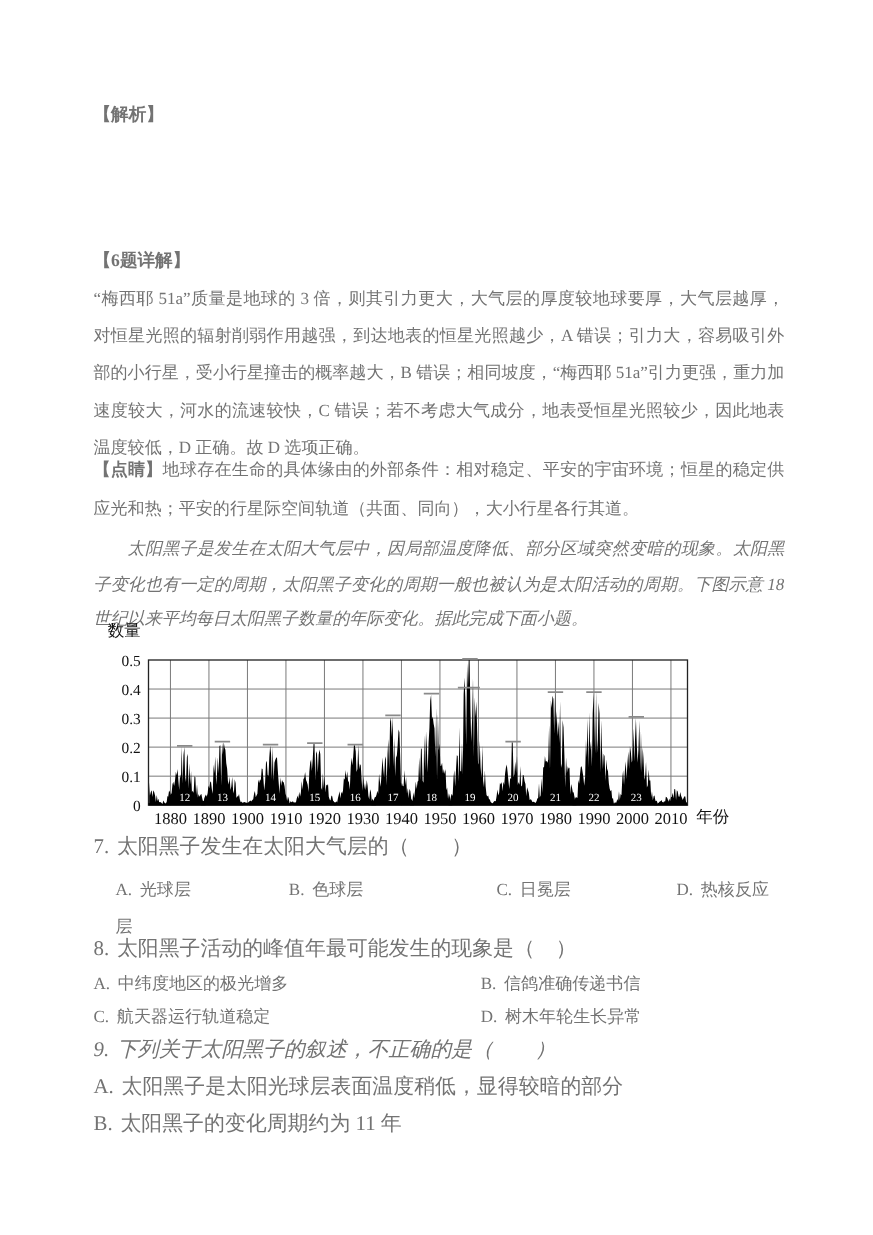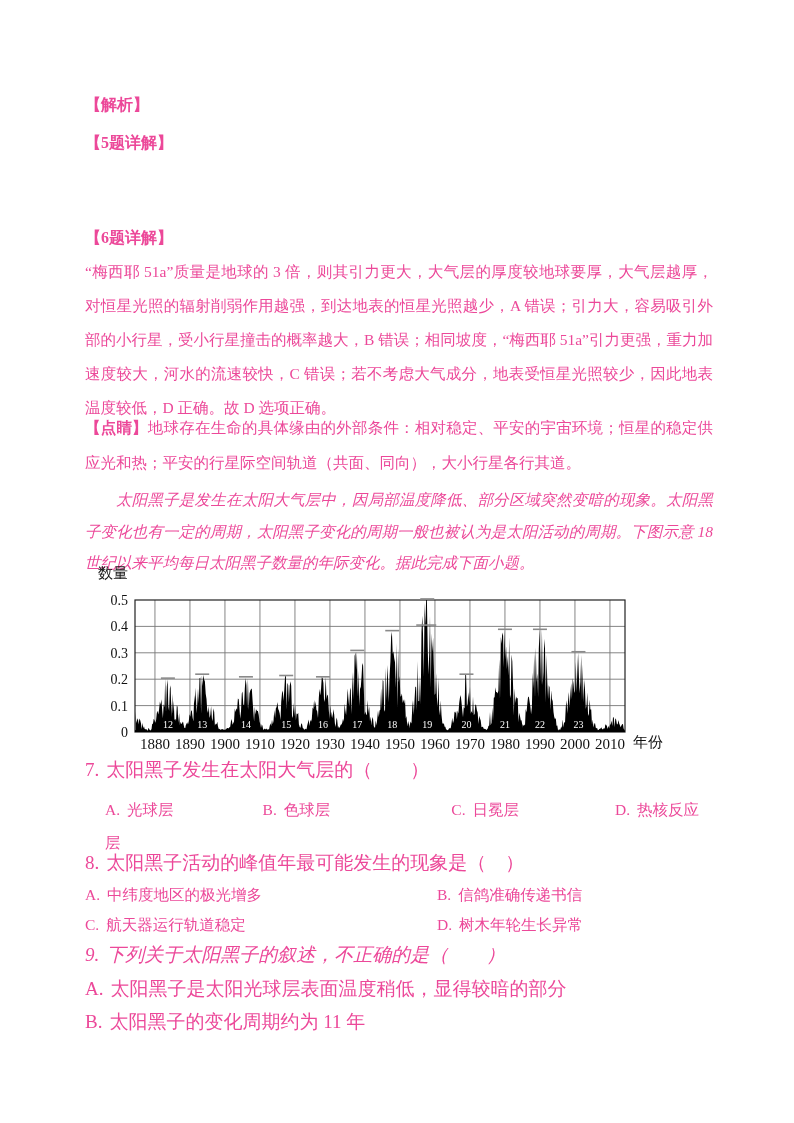--- a/index.html
+++ b/index.html
@@ -2,21 +2,21 @@
 <html><head>
 <meta charset="utf-8">
 <style>
   html,body{margin:0;padding:0;background:#e8e8e8;}
   .page{
     position:relative;
     width:794px;height:1123px;
     margin:0 auto;
     background:#ffffff;
     font-family:"Liberation Serif","DejaVu Serif",serif;
-    color:#ec4899;
+    color:#737373;
     overflow:hidden;
   }
   .abs{position:absolute;left:85px;width:628px;}
   .hdr{font-weight:bold;font-size:16px;line-height:20px;}
   .body-par{font-size:15.5px;line-height:34px;text-align:justify;}
   .body-par35{font-size:15.5px;line-height:35px;text-align:justify;}
   .intro-par{font-size:15.5px;line-height:31.5px;text-align:justify;font-style:italic;text-indent:2em;}
   .qline{font-size:19px;line-height:25px;}
   .qnum{margin-right:7px;}
   .olabel{margin-right:7px;}
@@ -29,21 +29,20 @@
   .chart-wrap{position:absolute;left:80px;top:560px;width:660px;height:205px;}
   svg text{font-family:"Liberation Serif","DejaVu Serif",serif;}
 </style>
 </head>
 <body>
 
 <div class="page">
 
   <div class="abs hdr" style="top:95px;">【解析】</div>
 
-  <div class="abs hdr" style="top:133px;">【5题详解】</div>
 
 
   <div class="abs hdr" style="top:228px;">【6题详解】</div>
 
   <div class="abs body-par" style="top:255px;">“梅西耶 51a”质量是地球的 3 倍，则其引力更大，大气层的厚度较地球要厚，大气层越厚，对恒星光照的辐射削弱作用越强，到达地表的恒星光照越少，A 错误；引力大，容易吸引外部的小行星，受小行星撞击的概率越大，B 错误；相同坡度，“梅西耶 51a”引力更强，重力加速度较大，河水的流速较快，C 错误；若不考虑大气成分，地表受恒星光照较少，因此地表温度较低，D 正确。故 D 选项正确。</div>
 
   <div class="abs body-par35" style="top:410px;"><b>【点睛】</b><span>地球存在生命的具体缘由的外部条件：相对稳定、平安的宇宙环境；恒星的稳定供应光和热；平安的行星际空间轨道（共面、同向），大小行星各行其道。</span></div>
 
   <div class="abs intro-par" style="top:484px;">太阳黑子是发生在太阳大气层中，因局部温度降低、部分区域突然变暗的现象。太阳黑子变化也有一定的周期，太阳黑子变化的周期一般也被认为是太阳活动的周期。下图示意 18 世纪以来平均每日太阳黑子数量的年际变化。据此完成下面小题。</div>
 

